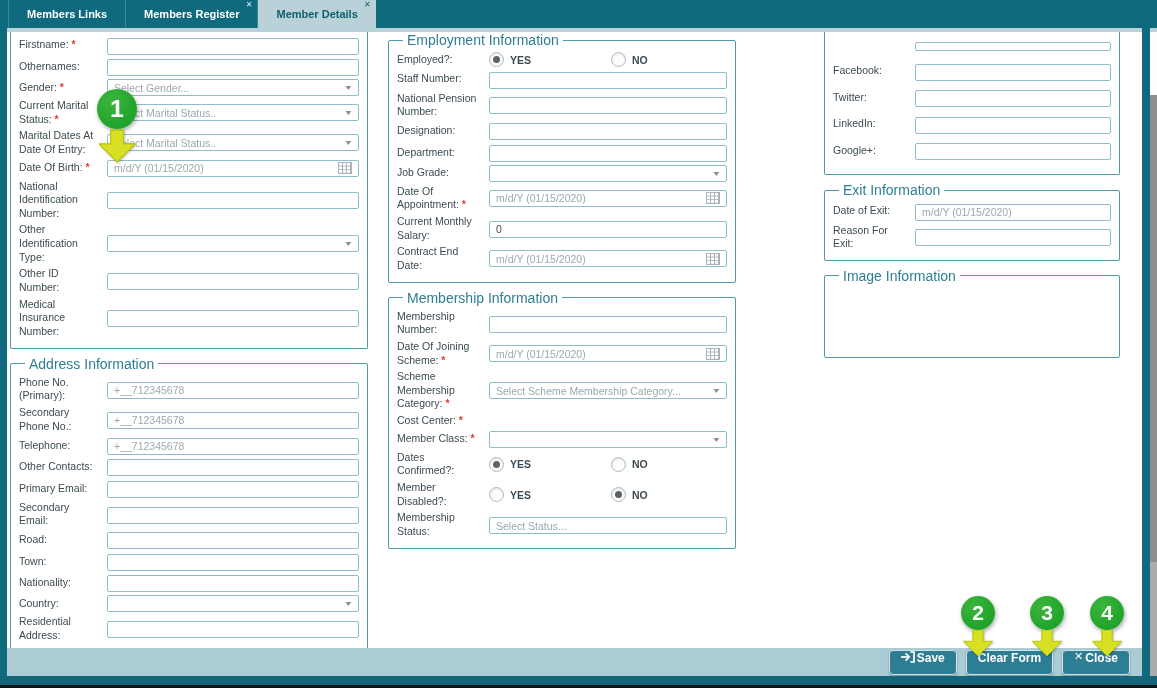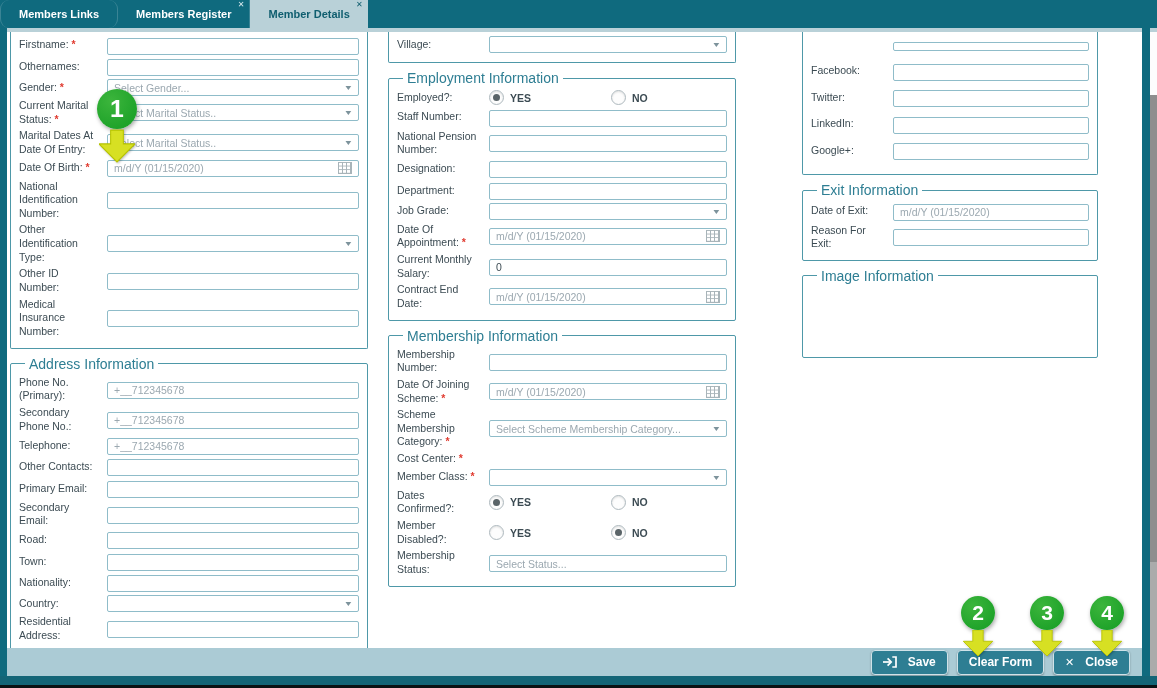--- a/index.html
+++ b/index.html
@@ -3,37 +3,37 @@
 <meta charset="utf-8">
 <style>
   html,body{margin:0;padding:0;}
   body{width:1157px;height:688px;font-family:"Liberation Sans","DejaVu Sans",sans-serif;background:#fff;}
   .stage{position:relative;width:1157px;height:688px;overflow:hidden;background:#fff;}
 
   
   .tabbar{position:absolute;left:0;top:0;width:1157px;height:28px;background:#0F6A7E;display:flex;align-items:stretch;}
   .tab{position:relative;display:flex;align-items:center;justify-content:center;padding:0 18px;min-width:70px;
        color:#fff;font-size:11px;font-weight:bold;cursor:pointer;border-right:1px solid rgba(255,255,255,.18);}
-  .tab:first-child{border-left:1px solid rgba(255,255,255,.18);border-radius:9px;}
+  .tab:first-child{margin-left:8px;border-left:1px solid rgba(255,255,255,.18);}
   .tab.active{background:#B9D1D8;color:#0F5E6F;border-right:none;}
   .tab-close{position:absolute;top:1px;right:5px;font-size:8px;font-weight:bold;color:#D8E9ED;line-height:1;}
   .tab.active .tab-close{color:#0F5E6F;}
   .substrip{position:absolute;left:0;top:28px;width:1157px;height:4px;background:#B9D1D8;}
 
   
   .frame{position:absolute;background:#0F6A7E;}
   .frame.left{left:0;top:28px;width:7px;height:650px;}
   .frame.right{left:1142px;top:28px;width:8px;height:650px;}
   .bottomstrip{position:absolute;left:0;top:676px;width:1157px;height:12px;background:#136577;border-bottom:3px solid #0A1214;box-sizing:border-box;}
 
   
   .col{position:absolute;top:32px;}
   #col-left{left:10px;width:368px;}
   #col-middle{left:388px;width:358px;}
-  #col-right{left:766px;width:306px;padding-left:36px;}
+  #col-right{left:788px;width:306px;padding-left:36px;}
 
   
   .section{border:1px solid #4E98A8;border-radius:2px;margin:0 10px 7px 0;padding:4px 8px 6px 8px;background:#fff;}
   .section.cut{border-top:none;border-radius:0 0 2px 2px;padding-top:4px;}
   .section legend{font-size:14px;color:#2E7E93;padding:0 4px;margin-left:6px;}
 
   
   .row{display:flex;align-items:center;margin-bottom:3px;}
   .sec-social .row{margin-bottom:8px;}
   .lbl{width:88px;min-width:88px;box-sizing:border-box;padding-right:6px;font-size:10.5px;color:#3C4B53;line-height:1.3;}
@@ -56,21 +56,21 @@
   .radio-opt{display:flex;align-items:center;gap:6px;width:122px;cursor:pointer;}
   .radio-opt:last-child{width:auto;}
   .rlabel{font-size:10.5px;color:#3C4B53;font-weight:bold;}
   .rb{width:13px;height:13px;min-width:13px;border-radius:50%;border:1px solid #AEB9BE;background:#fdfdfd;
       box-shadow:inset 0 1px 2px rgba(0,0,0,.12);position:relative;}
   .rb.on::after{content:"";position:absolute;left:3px;top:3px;right:3px;bottom:3px;border-radius:50%;background:#5A6468;}
 
   
   .footer{position:absolute;left:7px;top:648px;width:1135px;height:28px;background:#ABCBD5;
           display:flex;align-items:center;justify-content:flex-end;gap:9px;padding-right:12px;box-sizing:border-box;}
-  .btn{height:23px;display:flex;align-items:center;gap:11px;padding:0 11px;background:#2E7E93;color:#fff;
+  .btn{height:23px;display:flex;align-items:flex-start;gap:2px;padding:0 11px;background:#2E7E93;color:#fff;
        font-size:12px;font-weight:bold;border:1px solid #CFE2E8;border-radius:4px;cursor:pointer;
        box-shadow:0 1px 2px rgba(0,0,0,.3);}
   .bicon{display:flex;align-items:center;}
   .xicon{font-size:11px;font-weight:bold;line-height:1;}
 
   
   .scroll{position:absolute;left:1150px;top:32px;width:7px;height:644px;}
   .sc-top{position:absolute;left:0;top:0;width:7px;height:63px;background:#FDFDFD;}
   .sc-thumb{position:absolute;left:0;top:63px;width:7px;height:467px;background:#8E8E8E;}
   .sc-bot{position:absolute;left:0;top:530px;width:7px;height:114px;background:#ABABAB;}
@@ -217,31 +217,20 @@
             </div>
           </div>
         </div>
         <div class="row">
           <div class="lbl">Residential Address:</div>
           <div class="ctrl"><input class="tin" type="text" style=""></div>
         </div>
       </fieldset>
     </div>
   <div id="col-middle" class="col">
-      <fieldset class="section cut sec-location">
-        <div class="row">
-          <div class="lbl">Village:</div>
-          <div class="ctrl">
-            <div class="sel">
-              <span class="ph">&nbsp;</span>
-              <span class="caret">▼</span>
-            </div>
-          </div>
-        </div>
-      </fieldset>
       <fieldset class="section sec-employment">
         <legend>Employment Information</legend>
         <div class="row">
           <div class="lbl">Employed?:</div>
           <div class="ctrl">
             <div class="radios">
               <div class="radio-opt">
                 <span class="rb on"></span>
                 <span class="rlabel">YES</span>
               </div>

